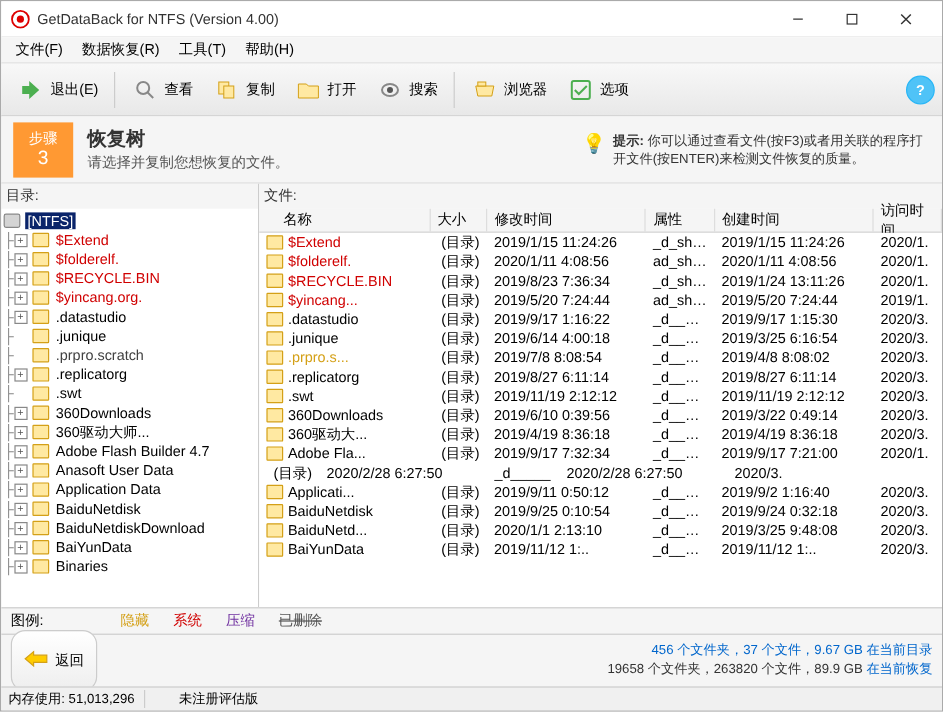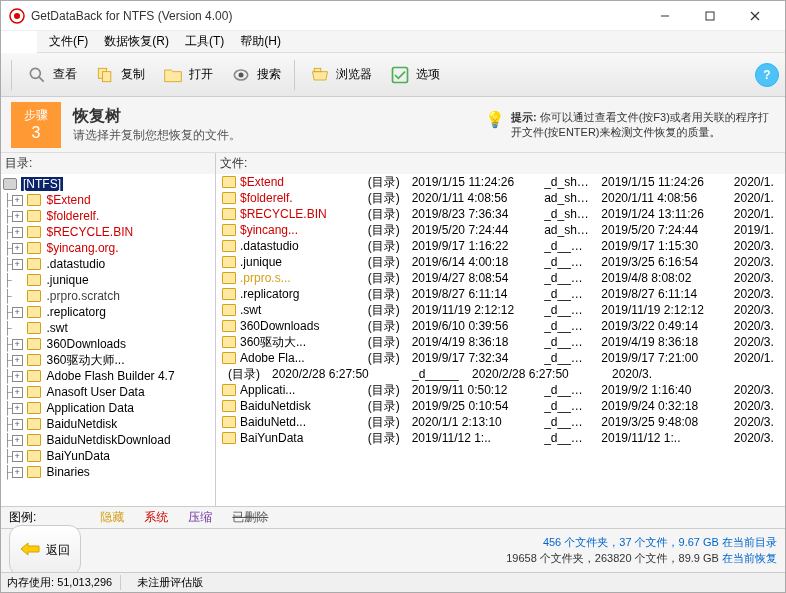--- a/index.html
+++ b/index.html
@@ -3,21 +3,21 @@
 <meta charset="utf-8">
 <style>
 * { margin: 0; padding: 0; box-sizing: border-box; font-family: "Microsoft YaHei", "SimSun", sans-serif; }
 body { background: #fff; font-size: 12px; width: 786px; height: 593px; overflow: hidden; display: flex; flex-direction: column; border: 1px solid #aaa; }
 
 .titlebar { height: 30px; background: #fff; display: flex; align-items: center; padding: 0 8px; border-bottom: 1px solid #eee; }
 .titlebar .icon { width: 16px; height: 16px; margin-right: 6px; }
 .titlebar .title { flex: 1; font-size: 12px; color: #333; }
 .titlebar .winbtn { width: 45px; height: 28px; display: flex; align-items: center; justify-content: center; color: #333; }
 
-.menubar { height: 22px; display: flex; align-items: center; padding: 0 4px; background: #f5f5f5; border-bottom: 1px solid #ddd; margin-left: 36px; }
+.menubar { height: 22px; display: flex; align-items: center; padding: 0 4px; background: #f5f5f5; border-bottom: 1px solid #ddd; }
 .menubar .mitem { padding: 2px 8px; cursor: default; }
 
 .toolbar { height: 44px; background: linear-gradient(#f8f8f8, #e8e8e8); border-bottom: 1px solid #ccc; display: flex; align-items: center; padding: 0 6px; gap: 2px; }
 .toolbar .tbtn { display: flex; align-items: center; padding: 4px 6px; gap: 4px; border: 1px solid transparent; border-radius: 2px; cursor: default; }
 .toolbar .ticon { width: 24px; height: 24px; display: flex; align-items: center; justify-content: center; }
 .toolbar .sep { width: 1px; height: 30px; background: #ccc; margin: 0 4px; }
 .toolbar .spacer { flex: 1; }
 .toolbar .help { width: 24px; height: 24px; border-radius: 50%; background: #4fc3f7; color: #fff; display: flex; align-items: center; justify-content: center; font-weight: bold; border: 1px solid #29b6f6; }
 
 .step-panel { height: 56px; background: #f5f5f5; border-bottom: 1px solid #ddd; display: flex; align-items: center; padding: 4px 10px; }
@@ -68,21 +68,21 @@
 .legend .comp { color: #7030a0; }
 .legend .del { text-decoration: line-through; color: #555; }
 
 .bottom { height: 44px; border-top: 1px solid #ccc; background: #f5f5f5; display: flex; align-items: center; padding: 0 8px; }
 .backbtn { display: flex; align-items: center; padding: 16px 10px; border: 1px solid #ccc; background: linear-gradient(#fff, #eee); border-radius: 12px; gap: 6px; cursor: default; }
 .bottom .spacer { flex: 1; }
 .stats { text-align: right; font-size: 11px; line-height: 1.4; }
 .stats .blue { color: #0066cc; }
 .stats .plain { color: #333; }
 
-.statusbar { height: 20px; border-top: 1px solid #ccc; background: #f0f0f0; display: flex; align-items: center; padding: 0 6px; font-size: 11px; gap: 16px; }
+.statusbar { height: 20px; border-top: 1px solid #ccc; background: #f0f0f0; display: flex; align-items: center; padding: 0 6px; font-size: 11px; gap: 28px; }
 .statusbar .cell { border-right: 1px solid #ccc; padding-right: 8px; }
 
 svg.sicon { width: 20px; height: 20px; }
 </style>
 </head>
 <body>
 
 <div class="titlebar">
   <span class="icon">
     <svg viewBox="0 0 16 16">
@@ -110,20 +110,28 @@
 </div>
 
 <div class="menubar">
   <span class="mitem">文件(F)</span>
   <span class="mitem">数据恢复(R)</span>
   <span class="mitem">工具(T)</span>
   <span class="mitem">帮助(H)</span>
 </div>
 
 <div class="toolbar">
+  <div class="tbtn">
+    <span class="ticon">
+        <svg class="sicon" viewBox="0 0 24 24">
+          <path fill="#4caf50" d="M10 3l10 9-10 9v-5H3V8h7V3z"></path>
+        </svg>
+      </span>
+    <span>退出(E)</span>
+  </div>
   <div class="sep"></div>
   <div class="tbtn">
     <span class="ticon">
         <svg class="sicon" viewBox="0 0 24 24">
           <circle cx="10" cy="10" r="6" fill="none" stroke="#888" stroke-width="2"></circle>
           <line x1="14" y1="14" x2="20" y2="20" stroke="#888" stroke-width="2"></line>
         </svg>
       </span>
     <span>查看</span>
   </div>
@@ -308,20 +316,28 @@
         <div class="tree-row">
           <span class="line">├</span>
           <span class="exp">+</span>
           <span class="ficon"></span>
           <span class="name" style="">Binaries</span>
         </div>
       </div>
   </div>
   <div class="rightpane">
     <div class="pane-label">文件:</div>
+    <div class="file-header">
+      <div class="col col-name" style="padding-left:20px">名称</div>
+      <div class="col col-size">大小</div>
+      <div class="col col-mod">修改时间</div>
+      <div class="col col-attr">属性</div>
+      <div class="col col-create">创建时间</div>
+      <div class="col col-access">访问时间</div>
+    </div>
     <div class="filelist" id="filelist">
         <div class="file-row">
           <div class="cell col-name">
             <span class="ficon"></span>
             <span class="red" style="">$Extend</span>
           </div>
           <div class="cell col-size">(目录)</div>
           <div class="cell col-mod">2019/1/15 11:24:26</div>
           <div class="cell col-attr">_d_sh__</div>
           <div class="cell col-create">2019/1/15 11:24:26</div>
@@ -381,21 +397,21 @@
           <div class="cell col-attr">_d_____</div>
           <div class="cell col-create">2019/3/25 6:16:54</div>
           <div class="cell col-access">2020/3.</div>
         </div>
         <div class="file-row">
           <div class="cell col-name">
             <span class="ficon"></span>
             <span class="" style="color:#d4a017">.prpro.s...</span>
           </div>
           <div class="cell col-size">(目录)</div>
-          <div class="cell col-mod">2019/4/27 8:08:54</div>
+          <div class="cell col-mod">2019/7/8 8:08:54</div>
           <div class="cell col-attr">_d__h__</div>
           <div class="cell col-create">2019/4/8 8:08:02</div>
           <div class="cell col-access">2020/3.</div>
         </div>
         <div class="file-row">
           <div class="cell col-name">
             <span class="ficon"></span>
             <span class="" style="">.replicatorg</span>
           </div>
           <div class="cell col-size">(目录)</div>

